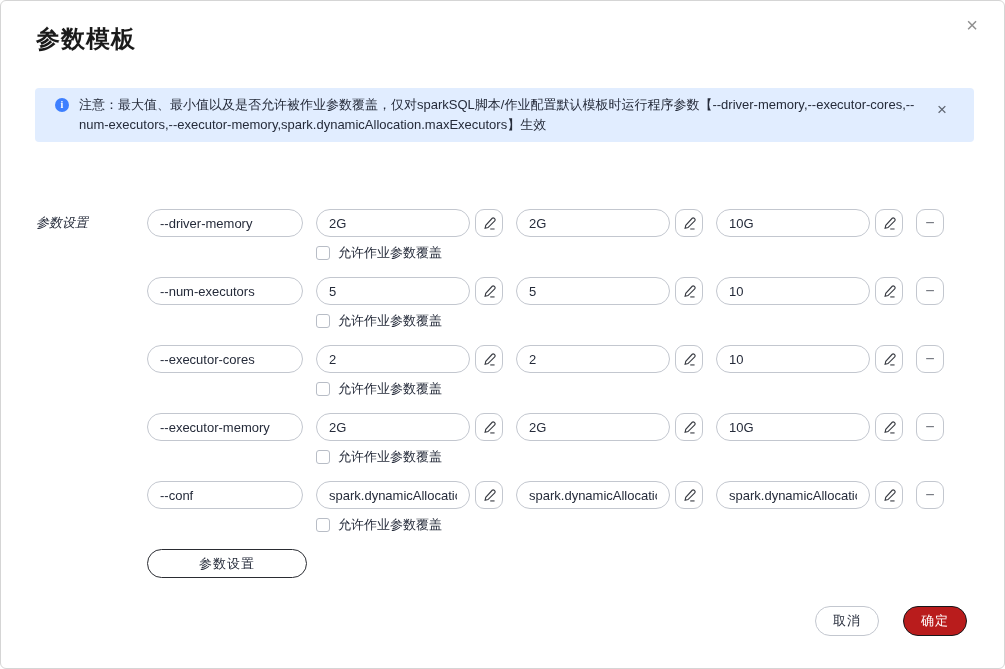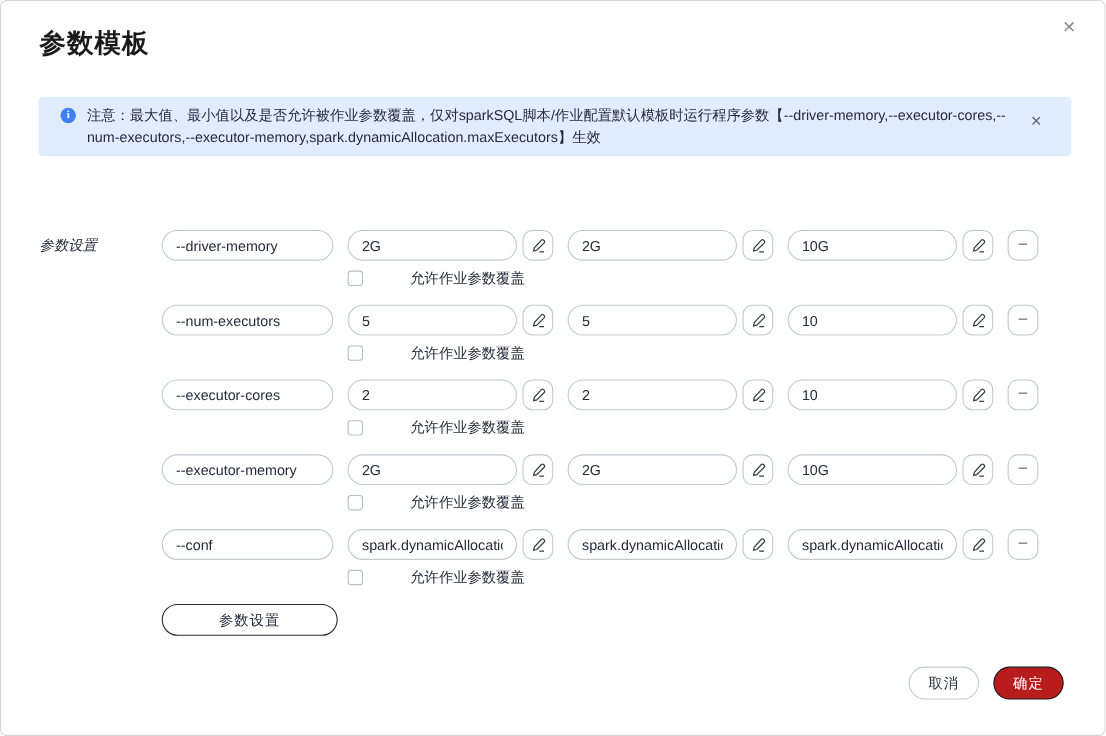--- a/index.html
+++ b/index.html
@@ -66,35 +66,35 @@
   .inp.name-col { width:156px; margin-right:13px; }
   .inp.val-col  { width:154px; margin-right:5px; }
   .icon-btn {
     width:28px; height:28px; border:1px solid #c3c7cf; border-radius:9px;
     background:#fff; cursor:pointer; display:flex; align-items:center; justify-content:center;
     color:#3a3d44; margin-right:13px; padding:0;
   }
   .icon-btn.minus-btn { margin-right:0; color:#73777f; font-size:16px; line-height:1; }
   .icon-btn svg { display:block; }
 
-  .override-row { display:flex; align-items:center; margin:8px 0 0 169px; height:16px;gap:35px; }
+  .override-row { display:flex; align-items:center; margin:8px 0 0 169px; height:16px; }
   .checkbox {
     width:14px; height:14px; border:1px solid #b8bdc6; border-radius:3px;
     background:#fff; margin-right:8px; cursor:pointer;
   }
   .override-label { font-size:13px; color:#252b3a; }
 
   .add-param-btn {
     margin-left:111px; width:160px; height:29px;
     border:1px solid #2a2c32; border-radius:15px; background:#fff;
     font-size:13px; color:#252b3a; cursor:pointer; letter-spacing:1px;
     font-family:"Liberation Sans", sans-serif;
   }
 
-  .footer { position:absolute; right:37px; bottom:32px; display:flex; gap:13px; }
+  .footer { position:absolute; right:37px; bottom:32px; display:flex; gap:24px; }
   .btn {
     width:64px; height:30px; border-radius:15px; font-size:13px; cursor:pointer;
     font-family:"Liberation Sans", sans-serif; letter-spacing:1px;
   }
   .btn-cancel { background:#fff; border:1px solid #c3c7cf; color:#252b3a; }
   .btn-confirm { background:#b91c1c; border:1px solid #17171a; color:#fff; }
 </style>
 </head>
 <body>
 

